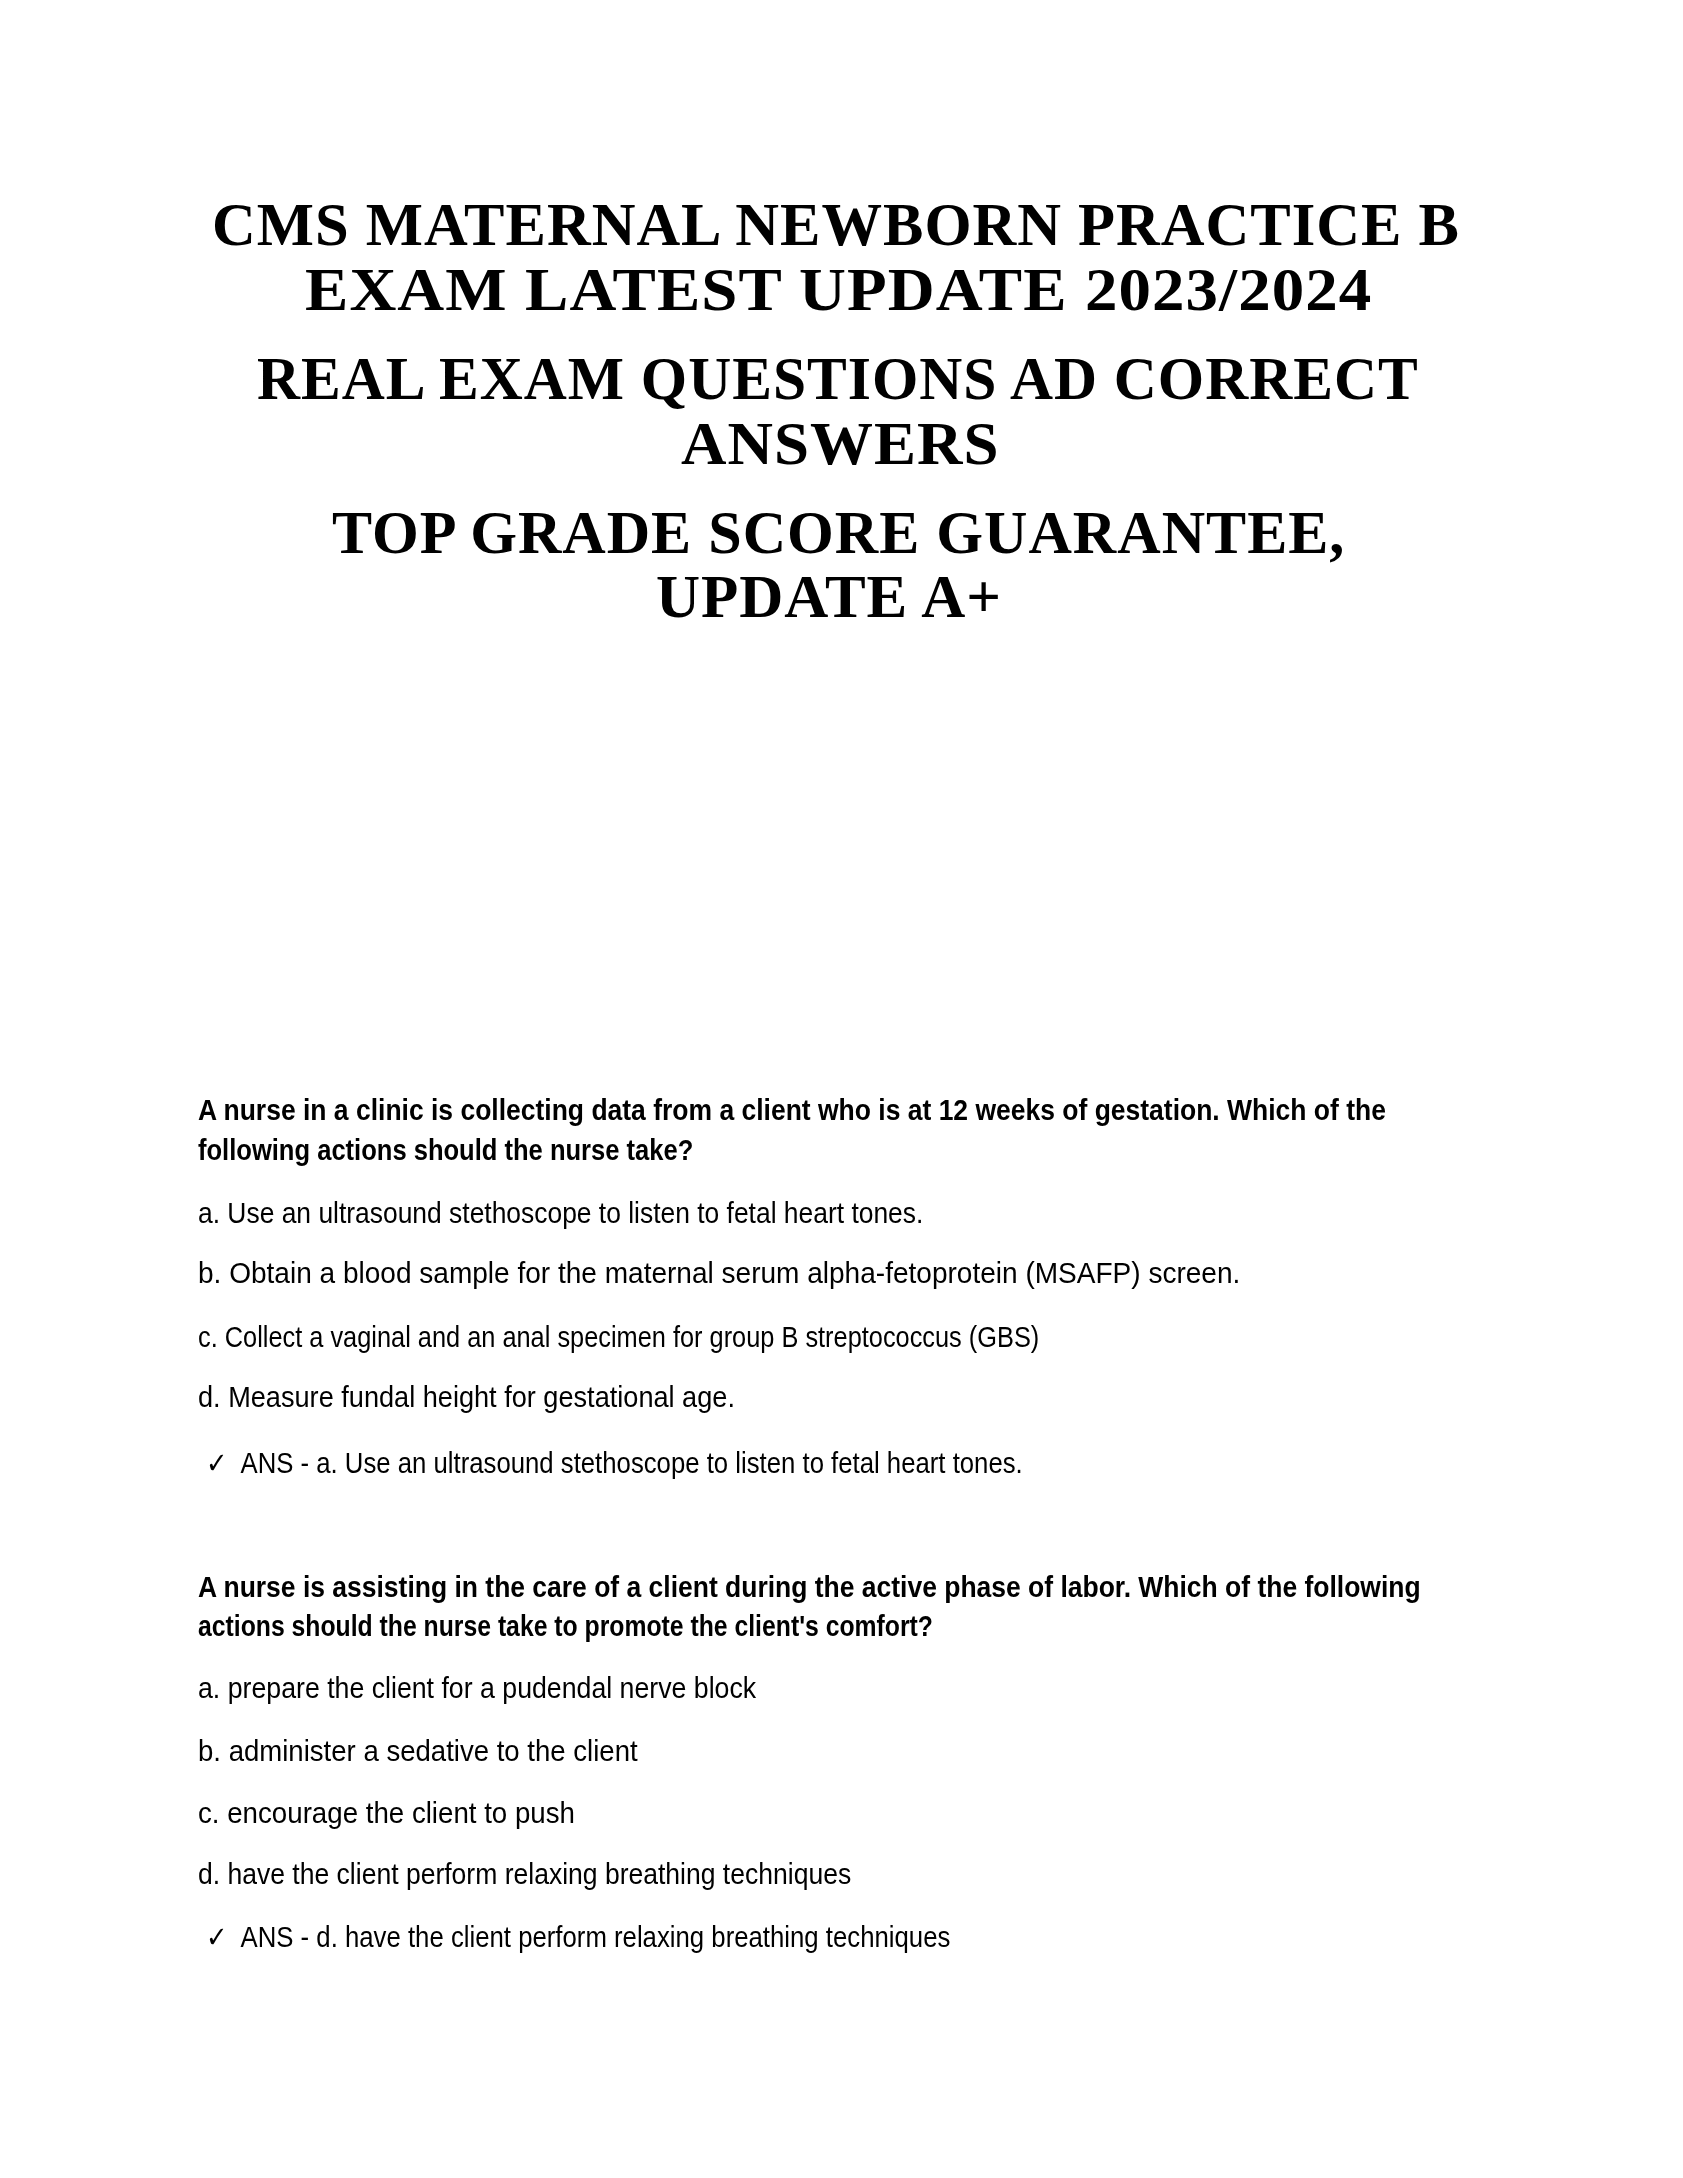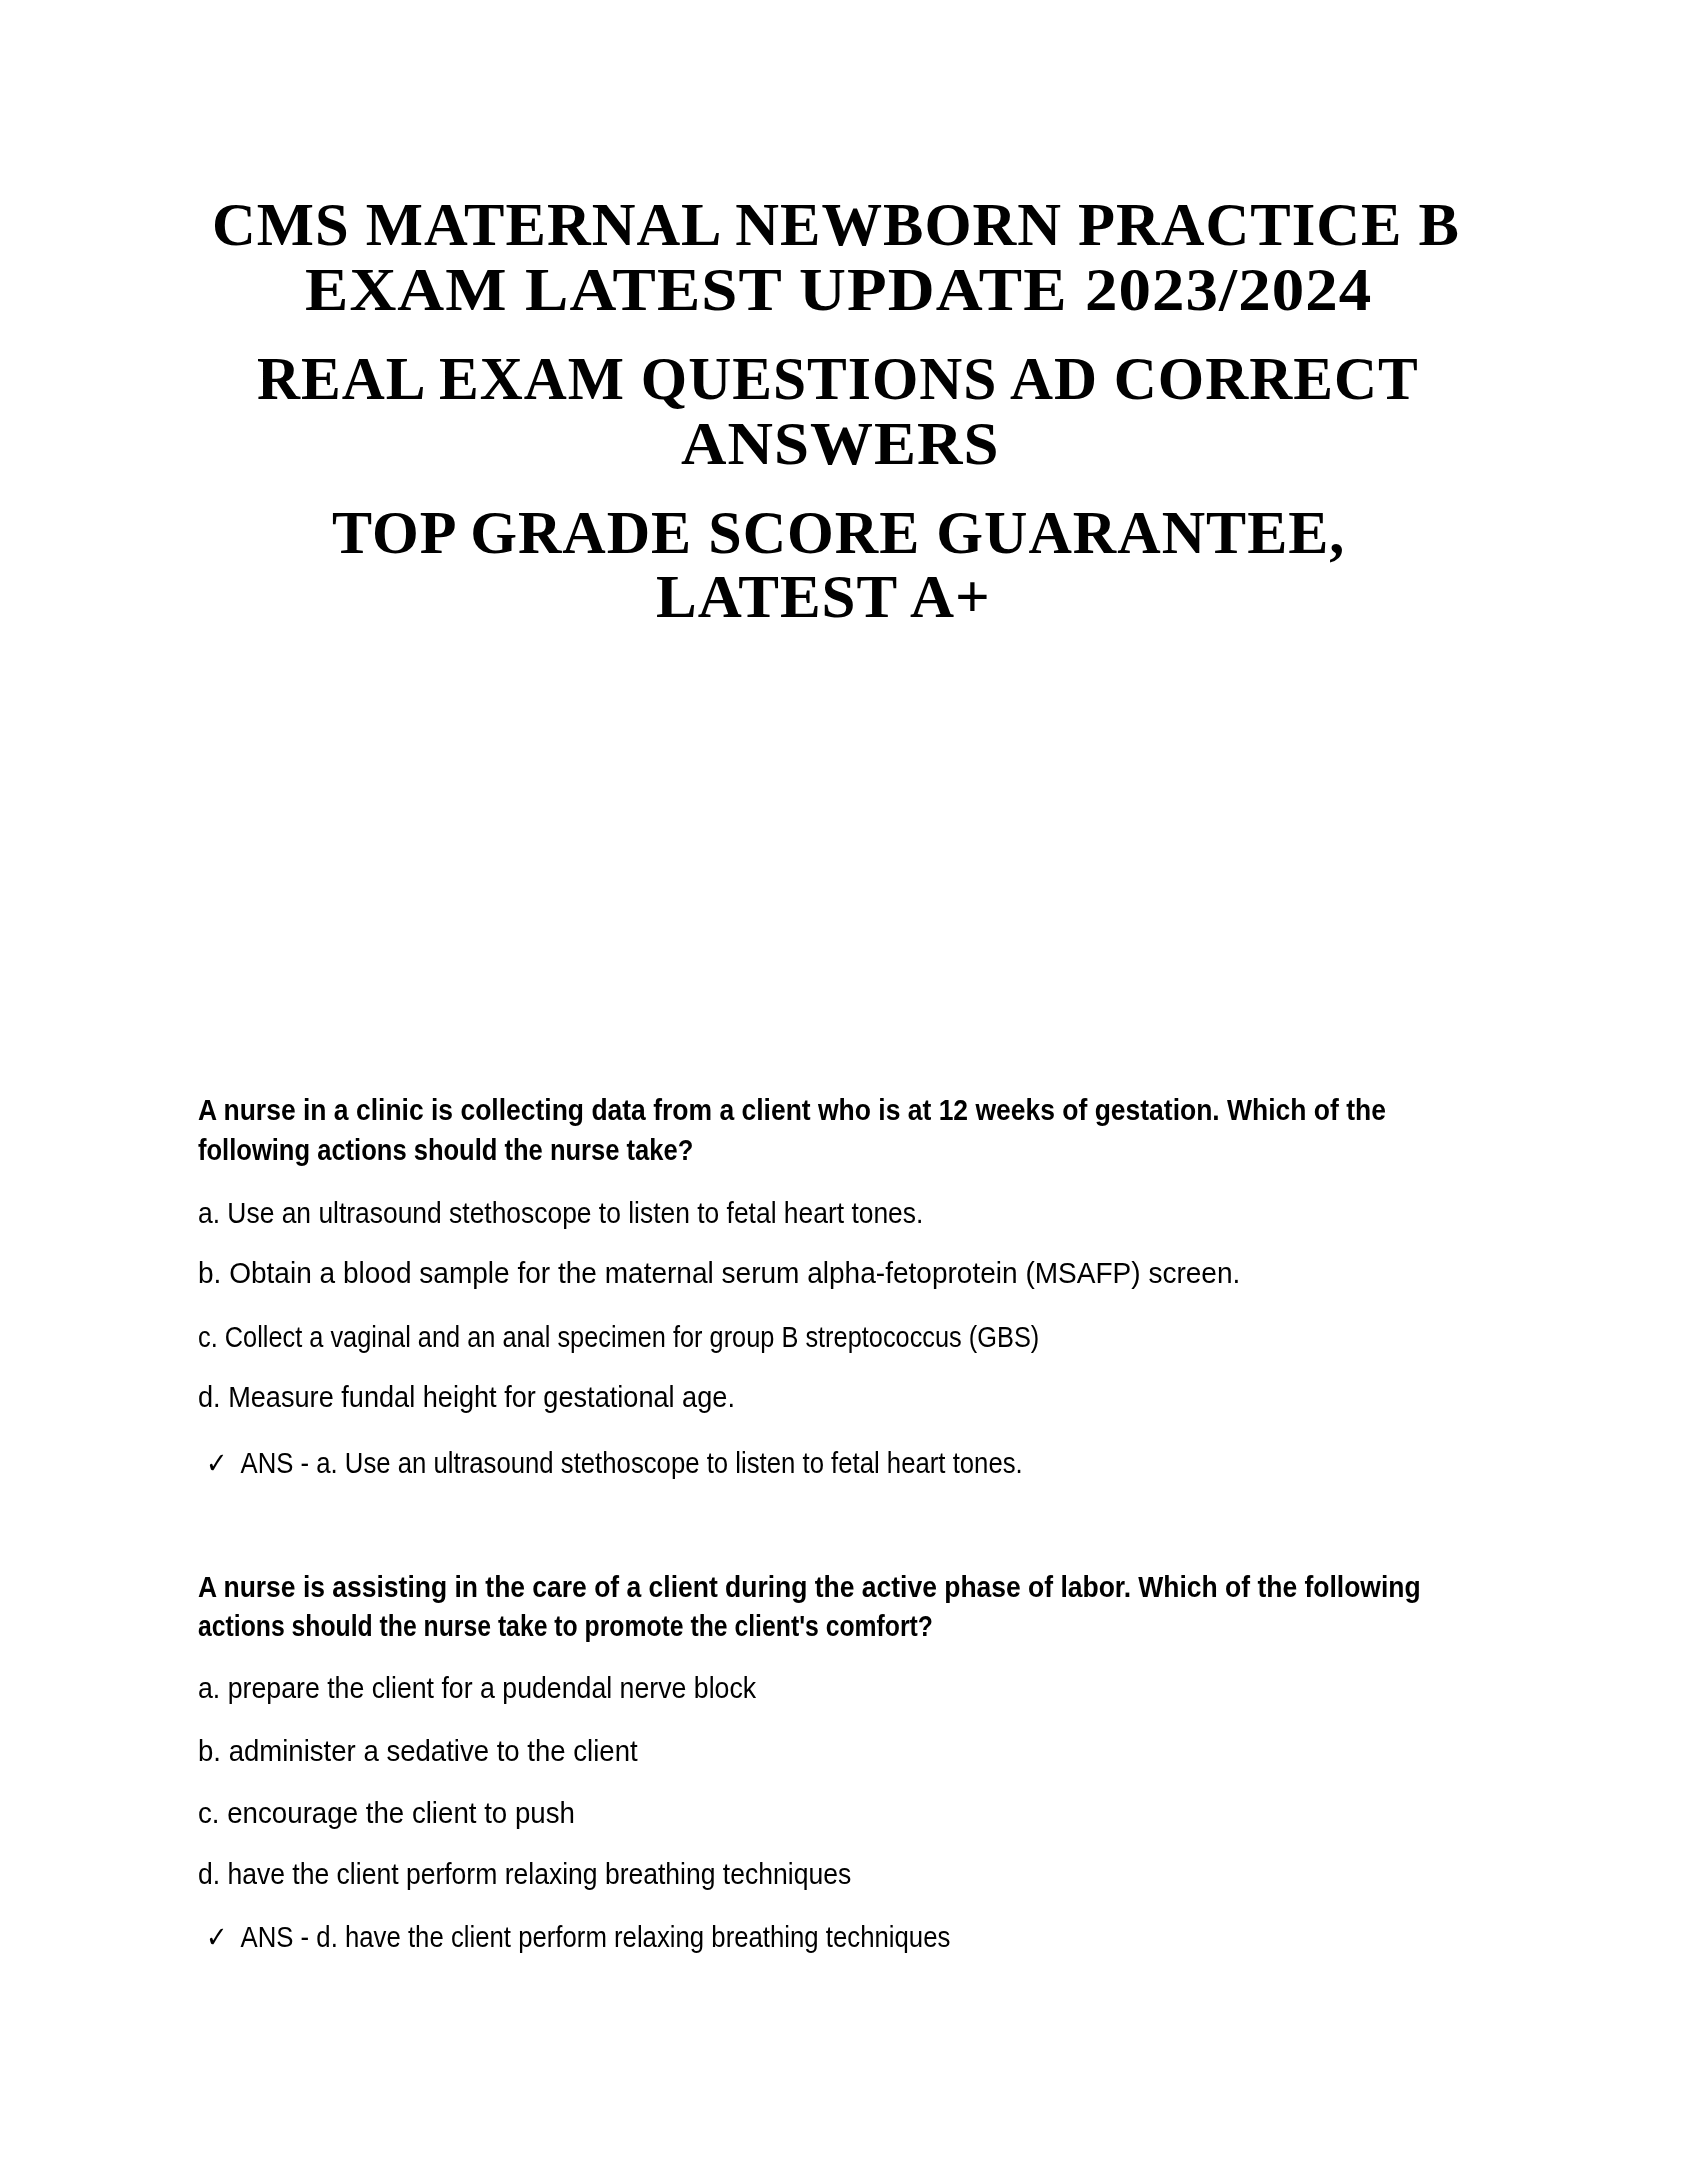--- a/index.html
+++ b/index.html
@@ -48,21 +48,21 @@
 <div class="page">
 
   <div>
     <div class="line title-line" style="left: 212px; top: 194px; transform: scaleX(0.993);">CMS MATERNAL NEWBORN PRACTICE B</div>
     <div class="line title-line" style="left: 305px; top: 259px; transform: scaleX(1.0648);">EXAM LATEST UPDATE 2023/2024</div>
 
     <div class="line title-line" style="left: 257px; top: 348px; transform: scaleX(0.9768);">REAL EXAM QUESTIONS AD CORRECT</div>
     <div class="line title-line" style="left: 681px; top: 413px; transform: scaleX(1.0318);">ANSWERS</div>
 
     <div class="line title-line" style="left: 332px; top: 502px; transform: scaleX(0.9856);">TOP GRADE SCORE GUARANTEE,</div>
-    <div class="line title-line" style="left: 656px; top: 566px; transform: scaleX(1);">LATEST A+</div>
+    <div class="line title-line" style="left: 656px; top: 566px; transform: scaleX(1);">UPDATE A+</div>
   </div>
 
   <div>
     <div class="line body-line bold" style="left: 198px; top: 1096px; transform: scaleX(0.9131);">A nurse in a clinic is collecting data from a client who is at 12 weeks of gestation. Which of the</div>
     <div class="line body-line bold" style="left: 198px; top: 1136px; transform: scaleX(0.8808);">following actions should the nurse take?</div>
 
     <div class="line body-line" style="left: 198px; top: 1199px; transform: scaleX(0.9108);">a. Use an ultrasound stethoscope to listen to fetal heart tones.</div>
     <div class="line body-line" style="left: 198px; top: 1259px; transform: scaleX(0.9666);">b. Obtain a blood sample for the maternal serum alpha-fetoprotein (MSAFP) screen.</div>
     <div class="line body-line" style="left: 198px; top: 1323px; transform: scaleX(0.8742);">c. Collect a vaginal and an anal specimen for group B streptococcus (GBS)</div>
     <div class="line body-line" style="left: 198px; top: 1383px; transform: scaleX(0.9355);">d. Measure fundal height for gestational age.</div>

